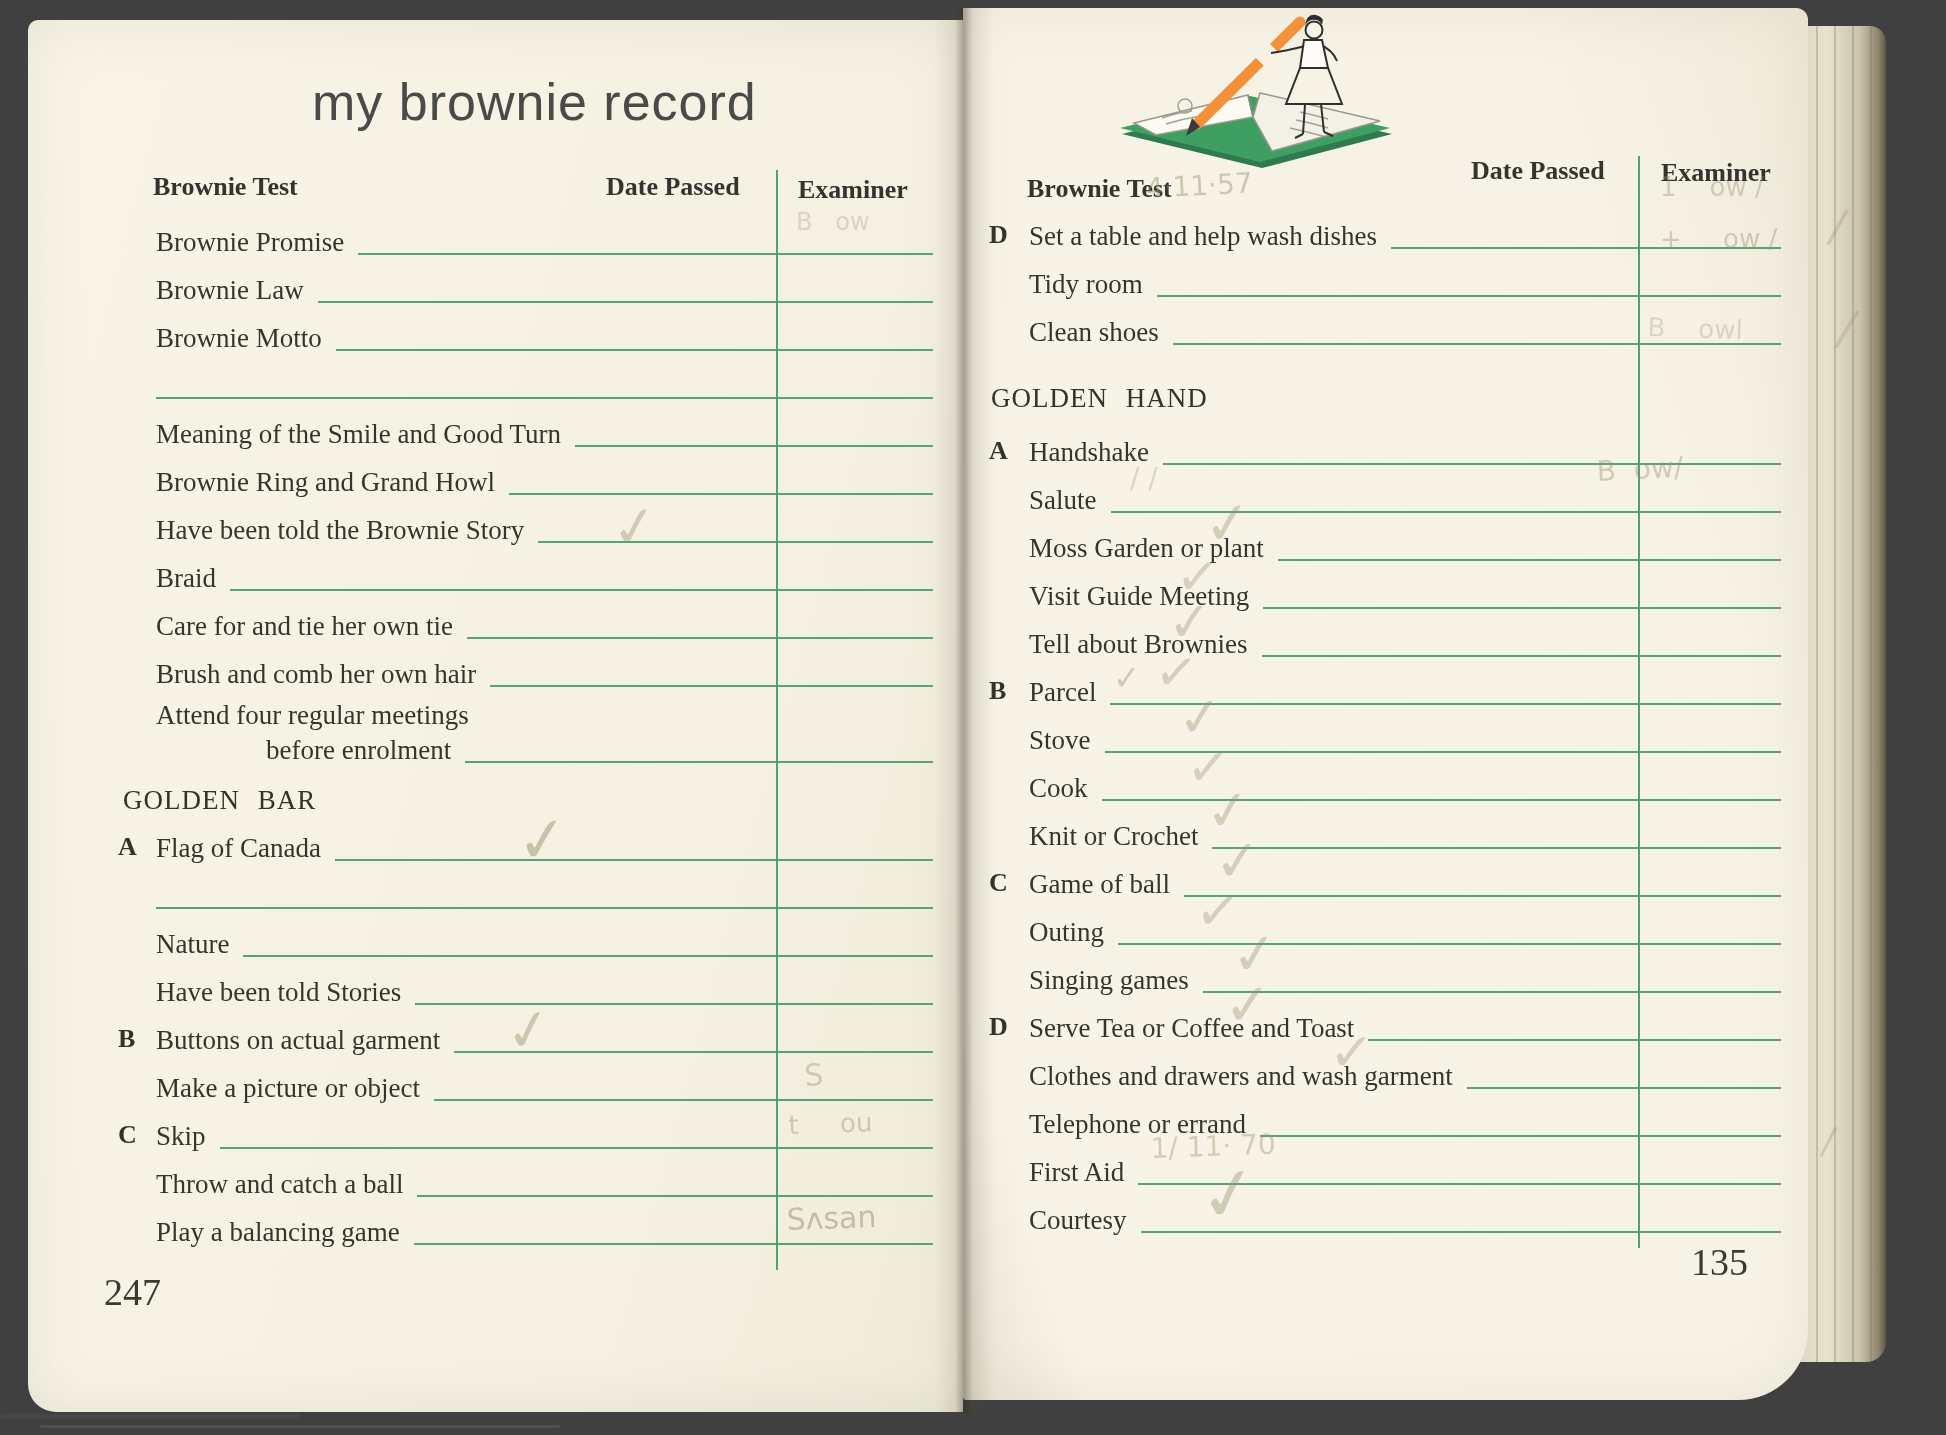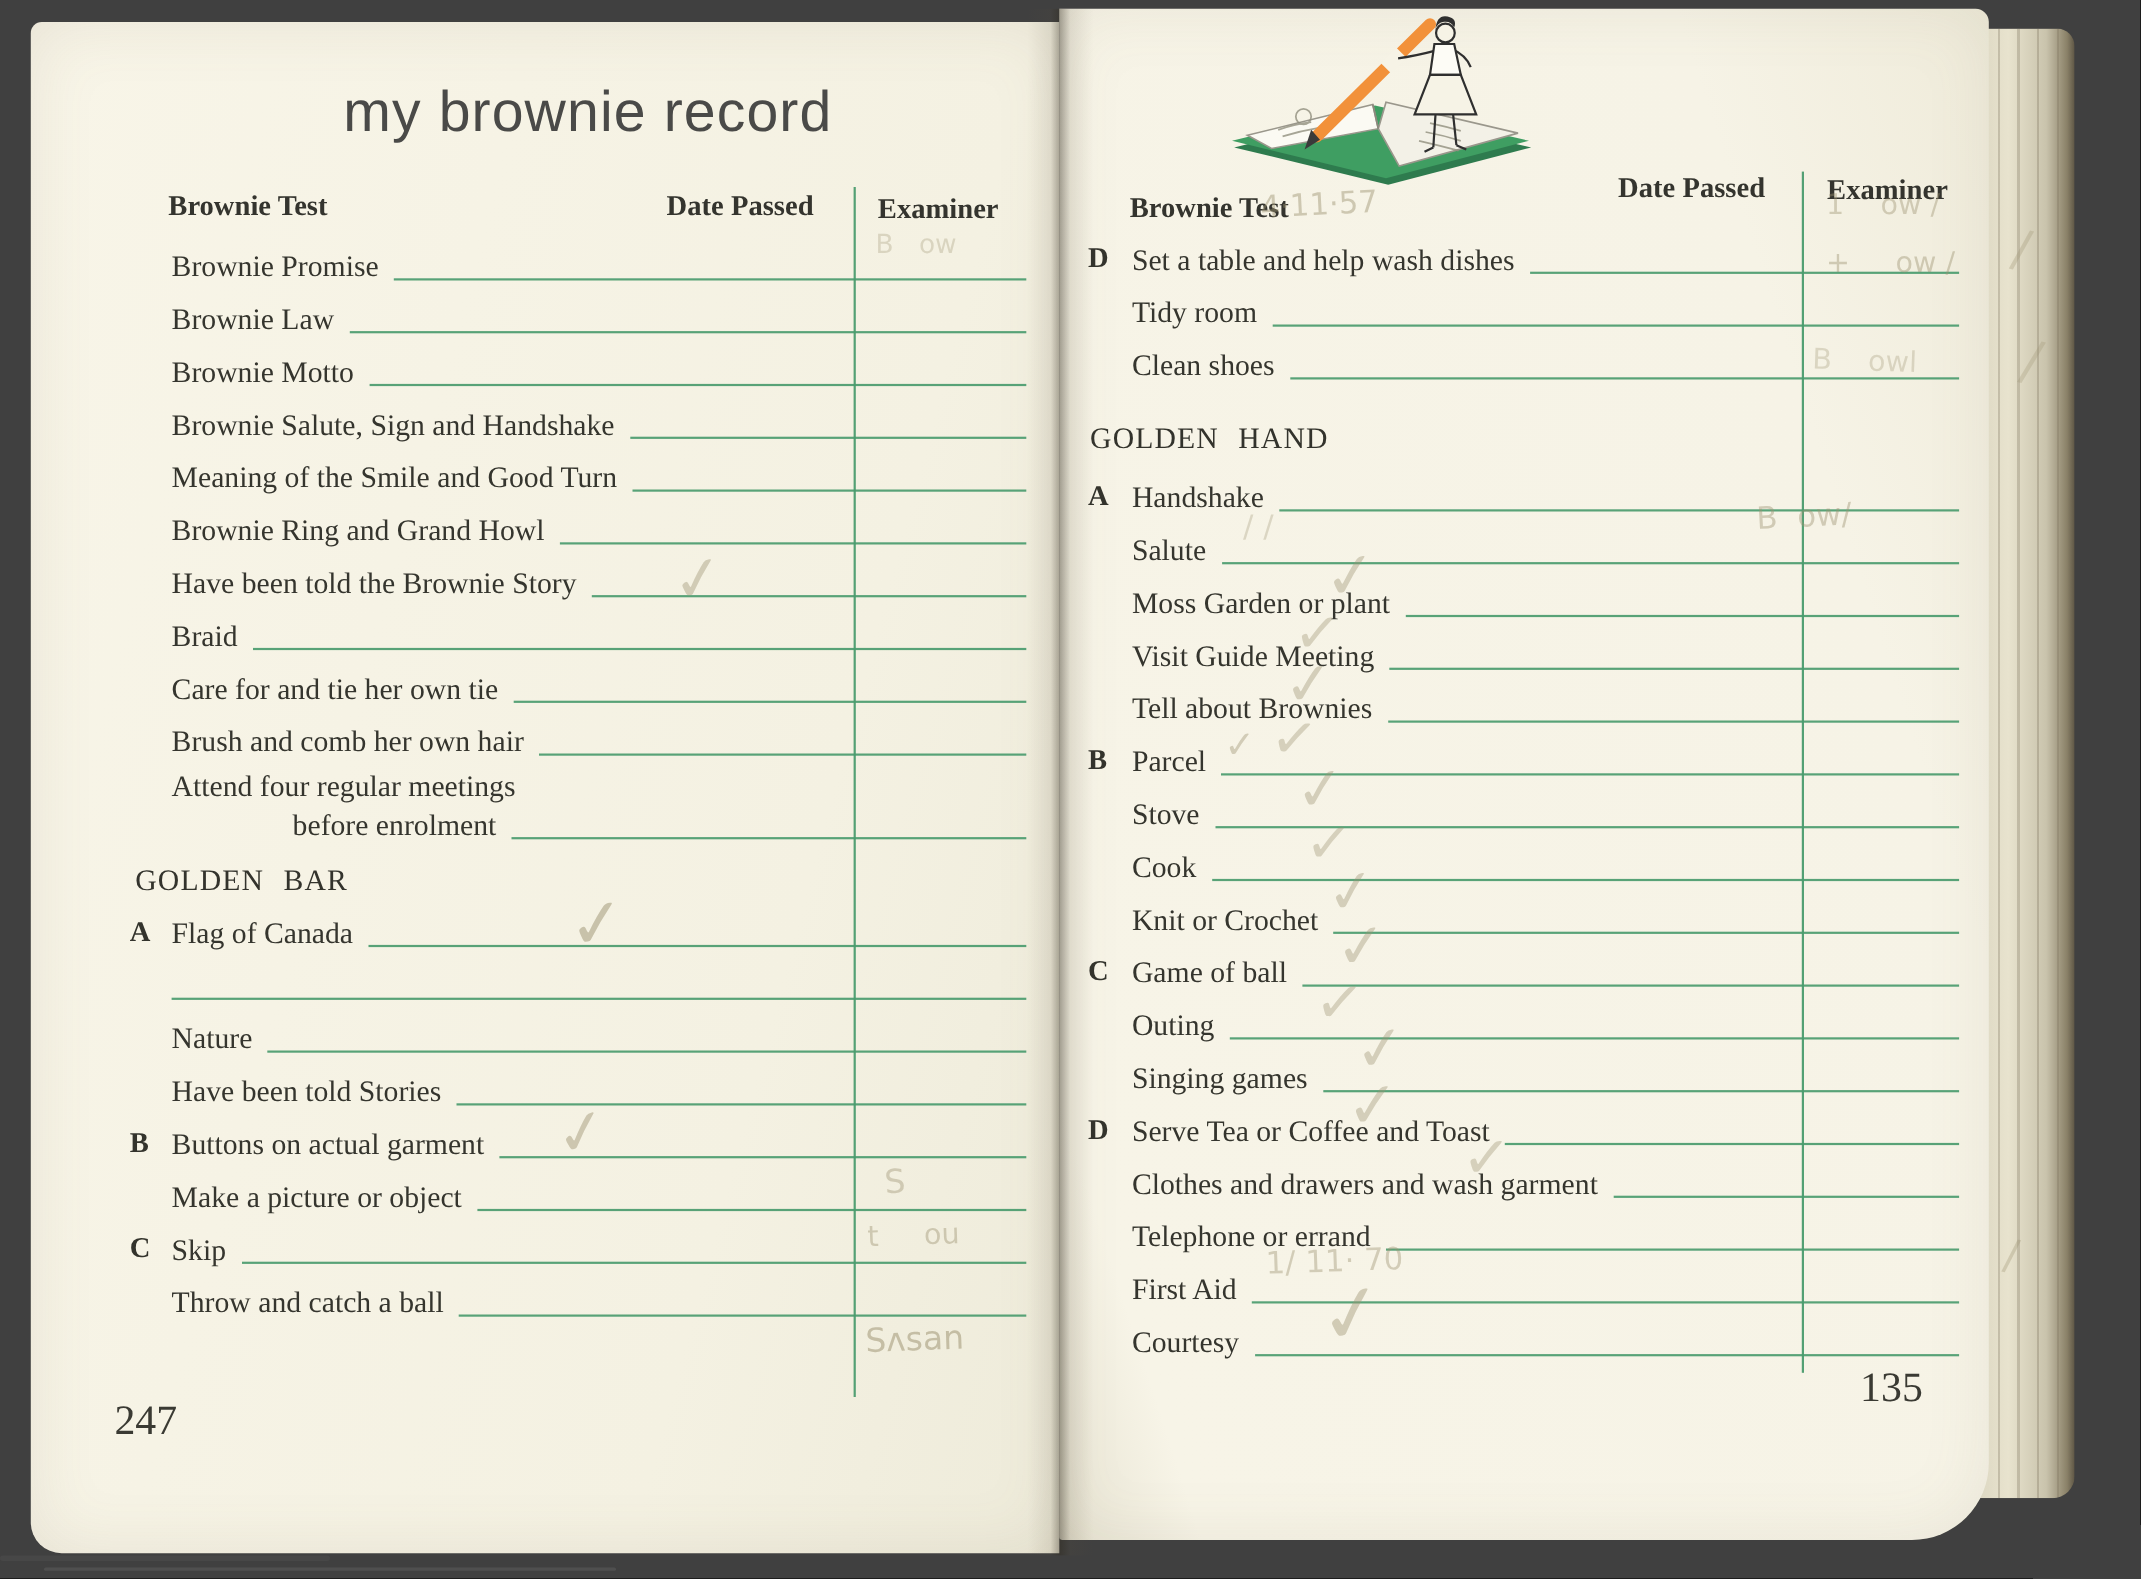--- a/index.html
+++ b/index.html
@@ -89,21 +89,20 @@
         </div>
         <div class="row">
           <span class="label">Brownie Law</span>
           <span class="rule"></span>
         </div>
         <div class="row">
           <span class="label">Brownie Motto</span>
           <span class="rule"></span>
         </div>
         <div class="row">
-          <span class="label">Brownie Salute, Sign and Handshake</span>
           <span class="rule"></span>
         </div>
         <div class="row">
           <span class="label">Meaning of the Smile and Good Turn</span>
           <span class="rule"></span>
         </div>
         <div class="row">
           <span class="label">Brownie Ring and Grand Howl</span>
           <span class="rule"></span>
         </div>
@@ -156,20 +155,24 @@
           <span class="label">Make a picture or object</span>
           <span class="rule"></span>
         </div>
         <div class="row">
           <span class="letter">C</span>
           <span class="label">Skip</span>
           <span class="rule"></span>
         </div>
         <div class="row">
           <span class="label">Throw and catch a ball</span>
+          <span class="rule"></span>
+        </div>
+        <div class="row">
+          <span class="label">Play a balancing game</span>
           <span class="rule"></span>
         </div>
       </div>
     <div class="pagenum">247</div>
   </div>
 
   <div class="page right">
     <div class="hdr test">Brownie Test</div>
     <div class="hdr date">Date Passed</div>
     <div class="hdr exam">Examiner</div>

